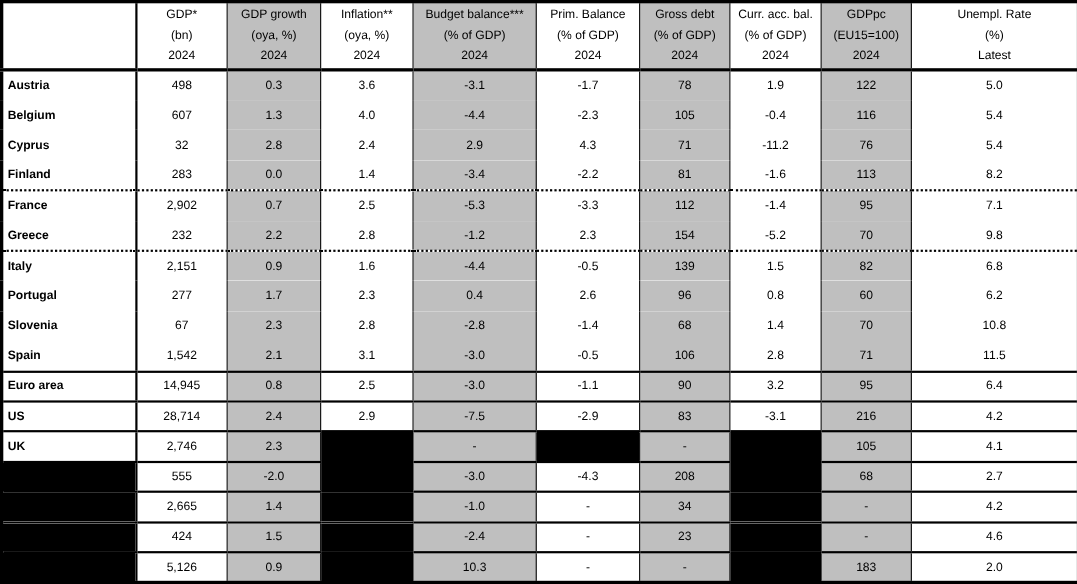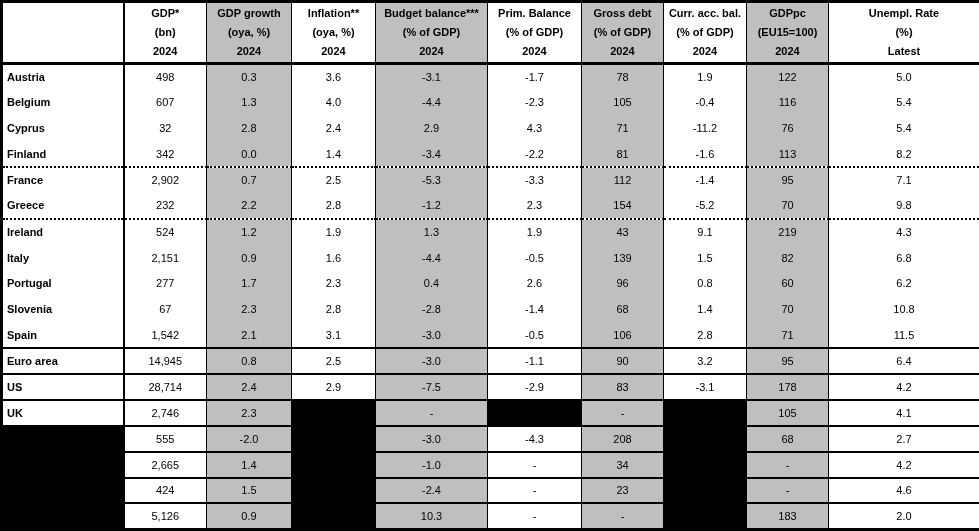--- a/index.html
+++ b/index.html
@@ -5,21 +5,21 @@
   html,body{margin:0;padding:0;background:#000;}
   #app{width:979px;height:531px;background:#000;box-sizing:border-box;}
   table{border-collapse:collapse;table-layout:fixed;width:979px;height:531px;
         background:#fff;font-family:"Liberation Sans",sans-serif;color:#000;
         border:3px solid #000;}
   th,td{padding:0;margin:0;overflow:hidden;white-space:nowrap;font-size:11px;
         border-left:1px solid #000;vertical-align:middle;}
   th:first-child,td:first-child{border-left:none;margin-top:15px;}
   td:nth-child(2),th:nth-child(2){border-left:2px solid #000;}
   thead tr{height:62px;}
-  thead th{border-bottom:3px solid #000;font-weight:bold;text-align:center;background:#fff;}
+  thead th{border-bottom:3px solid #000;font-weight:normal;text-align:center;background:#fff;}
   thead th div{line-height:19px;font-size:11px;}
   tbody tr{height:22px;}
   tbody td{text-align:center;font-weight:normal;background:#fff;}
   tbody td.country{text-align:left;font-weight:bold;padding-left:4px;}
   .shaded{background:#bfbfbf !important;}
   .blackcell{background:#000 !important;color:#000;}
   tr.sep-dotted td{border-bottom:2px dotted #000;}
   tr.sep-solid  td{border-bottom:2px solid #000;}
   tr.sep-none   td{border-bottom:none;}
 </style>
@@ -126,21 +126,21 @@
           <td class="">2.4</td>
           <td class="shaded ">2.9</td>
           <td class="">4.3</td>
           <td class="shaded ">71</td>
           <td class="">-11.2</td>
           <td class="shaded ">76</td>
           <td class="">5.4</td>
         </tr>
         <tr class="sep-dotted">
           <td class="country">Finland</td>
-          <td class="">342</td>
+          <td class="">283</td>
           <td class="shaded ">0.0</td>
           <td class="">1.4</td>
           <td class="shaded ">-3.4</td>
           <td class="">-2.2</td>
           <td class="shaded ">81</td>
           <td class="">-1.6</td>
           <td class="shaded ">113</td>
           <td class="">8.2</td>
         </tr>
         <tr class="sep-none">
@@ -161,32 +161,20 @@
           <td class="shaded ">2.2</td>
           <td class="">2.8</td>
           <td class="shaded ">-1.2</td>
           <td class="">2.3</td>
           <td class="shaded ">154</td>
           <td class="">-5.2</td>
           <td class="shaded ">70</td>
           <td class="">9.8</td>
         </tr>
         <tr class="sep-none">
-          <td class="country">Ireland</td>
-          <td class="">524</td>
-          <td class="shaded ">1.2</td>
-          <td class="">1.9</td>
-          <td class="shaded ">1.3</td>
-          <td class="">1.9</td>
-          <td class="shaded ">43</td>
-          <td class="">9.1</td>
-          <td class="shaded ">219</td>
-          <td class="">4.3</td>
-        </tr>
-        <tr class="sep-none">
           <td class="country">Italy</td>
           <td class="">2,151</td>
           <td class="shaded ">0.9</td>
           <td class="">1.6</td>
           <td class="shaded ">-4.4</td>
           <td class="">-0.5</td>
           <td class="shaded ">139</td>
           <td class="">1.5</td>
           <td class="shaded ">82</td>
           <td class="">6.8</td>
@@ -241,21 +229,21 @@
         </tr>
         <tr class="sep-solid">
           <td class="country">US</td>
           <td class="">28,714</td>
           <td class="shaded ">2.4</td>
           <td class="">2.9</td>
           <td class="shaded ">-7.5</td>
           <td class="">-2.9</td>
           <td class="shaded ">83</td>
           <td class="">-3.1</td>
-          <td class="shaded ">178</td>
+          <td class="shaded ">216</td>
           <td class="">4.2</td>
         </tr>
         <tr class="sep-solid">
           <td class="country">UK</td>
           <td class="">2,746</td>
           <td class="shaded ">2.3</td>
           <td class="blackcell"></td>
           <td class="shaded ">-</td>
           <td class="blackcell"></td>
           <td class="shaded ">-</td>

